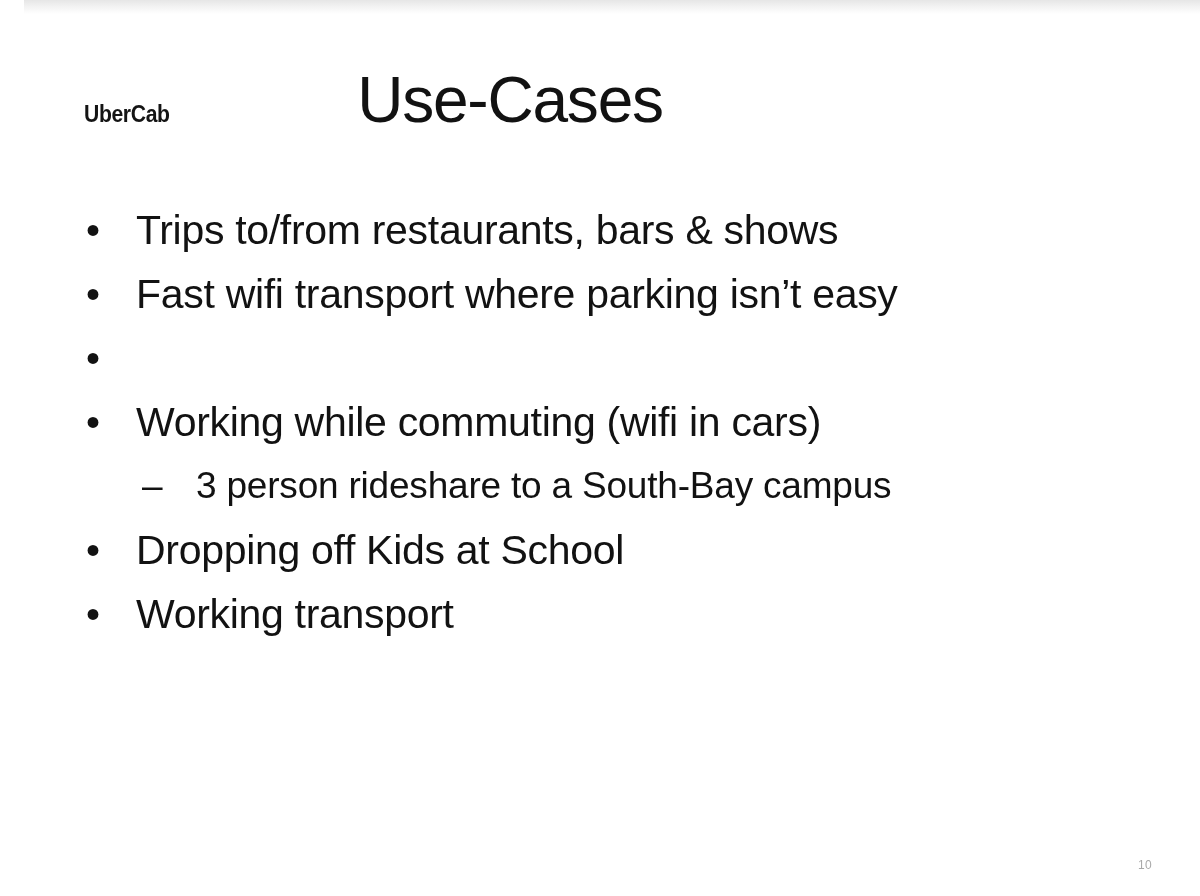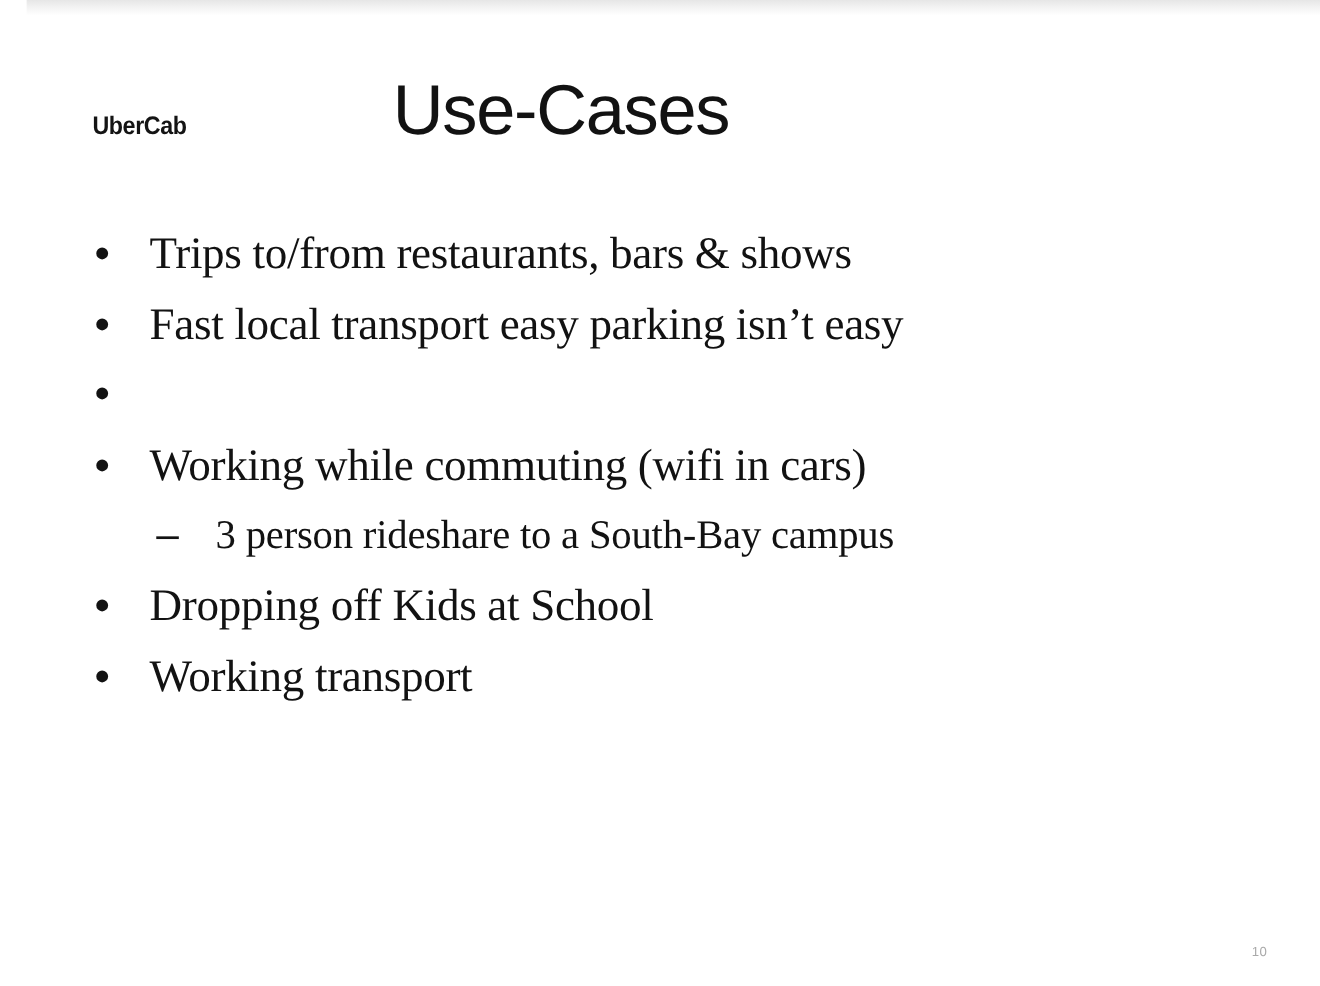--- a/index.html
+++ b/index.html
@@ -97,21 +97,21 @@
     font-size: 40px;
   }
 
   .level-2 .marker {
     width: 54px;
     font-size: 37px;
   }
 
   .bullet-text {
     flex: 0 1 auto;
-    font-family: Liberation Serif, serif;
+    font-family: Liberation Sans, sans-serif;
     color: #121212;
     white-space: nowrap;
     line-height: 48px;
   }
 
   .level-1 .bullet-text {
     font-size: 41px;
     letter-spacing: -0.3px;
   }
 
@@ -143,21 +143,21 @@
 
   <div class="body-list">
 
     <div class="bullet-row level-1">
       <span class="marker">•</span>
       <span class="bullet-text">Trips to/from restaurants, bars &amp; shows</span>
     </div>
 
     <div class="bullet-row level-1">
       <span class="marker">•</span>
-      <span class="bullet-text">Fast local transport easy parking isn’t easy</span>
+      <span class="bullet-text">Fast wifi transport where parking isn’t easy</span>
     </div>
 
     <div class="bullet-row level-1">
       <span class="marker">•</span>
     </div>
 
     <div class="bullet-row level-1">
       <span class="marker">•</span>
       <span class="bullet-text">Working while commuting (wifi in cars)</span>
     </div>

